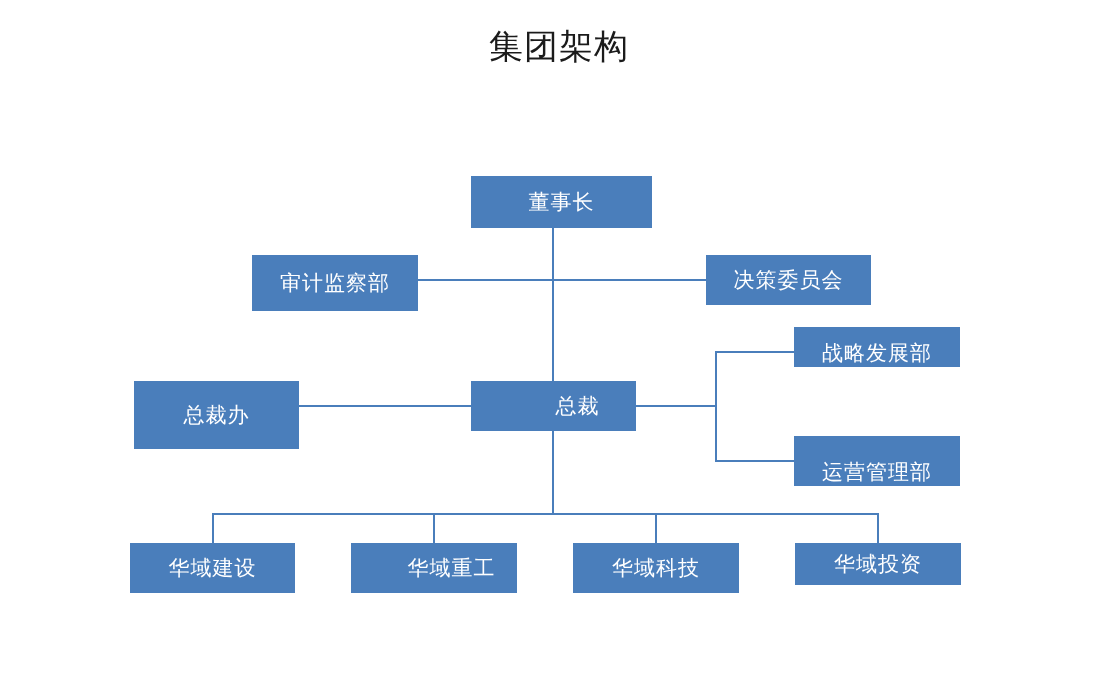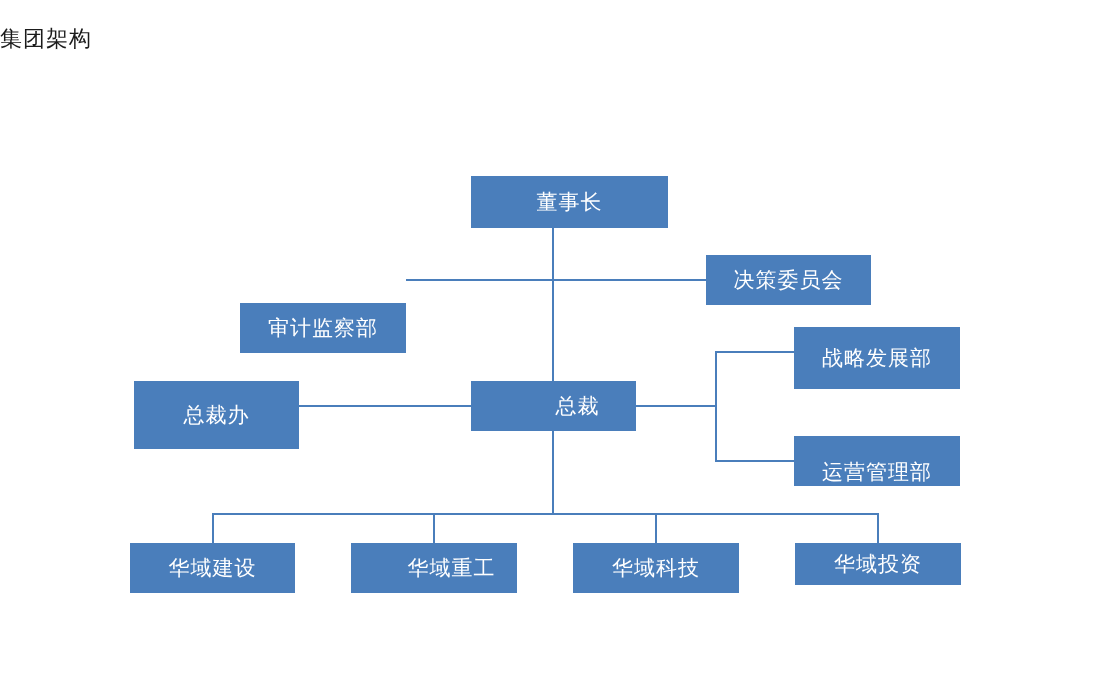--- a/index.html
+++ b/index.html
@@ -15,22 +15,22 @@
     width: 1118px;
     height: 697px;
     background: #ffffff;
     overflow: hidden;
   }
   #chart-title {
     position: absolute;
     left: 0;
     top: 24px;
     width: 1118px;
-    text-align: left;
-    font-size: 22px;
+    text-align: center;
+    font-size: 34px;
     color: #1b1b1b;
     font-weight: 400;
     letter-spacing: 1px;
     white-space: nowrap;
   }
   .node {
     position: absolute;
     background: #4a7ebb;
     color: #ffffff;
     display: flex;
@@ -73,33 +73,33 @@
 
   <div class="connector v" style="left:552px; top:431px; height:83px;"></div>
 
   <div class="connector h" style="left:212px; top:513px; width:666px;"></div>
 
   <div class="connector v" style="left:212px; top:513px; height:30px;"></div>
   <div class="connector v" style="left:433px; top:513px; height:30px;"></div>
   <div class="connector v" style="left:655px; top:513px; height:30px;"></div>
   <div class="connector v" style="left:877px; top:513px; height:30px;"></div>
 
-  <div class="node" style="left:471px; top:176px; width:197px; height:52px;">
+  <div class="node" style="left:471px; top:176px; width:181px; height:52px;">
     <span>董事长</span>
   </div>
 
-  <div class="node" style="left:240px; top:255px; width:166px; height:50px;margin-top:48px;">
+  <div class="node" style="left:252px; top:255px; width:166px; height:56px;">
     <span>审计监察部</span>
   </div>
 
   <div class="node" style="left:706px; top:255px; width:165px; height:50px;">
     <span>决策委员会</span>
   </div>
 
-  <div class="node" style="left:794px; top:327px; width:166px; height:62px;">
+  <div class="node" style="left:794px; top:327px; width:166px; height:40px;align-items:flex-end;">
     <span>战略发展部</span>
   </div>
 
   <div class="node" style="left:134px; top:381px; width:165px; height:68px;">
     <span>总裁办</span>
   </div>
 
   <div class="node" style="left:471px; top:381px; width:165px; height:50px;padding-left:48px;">
     <span>总裁</span>
   </div>

